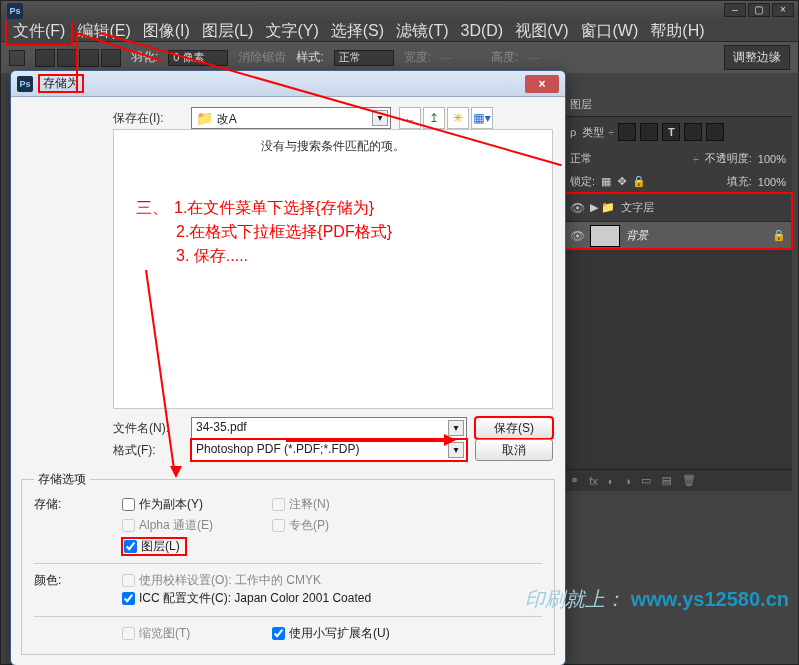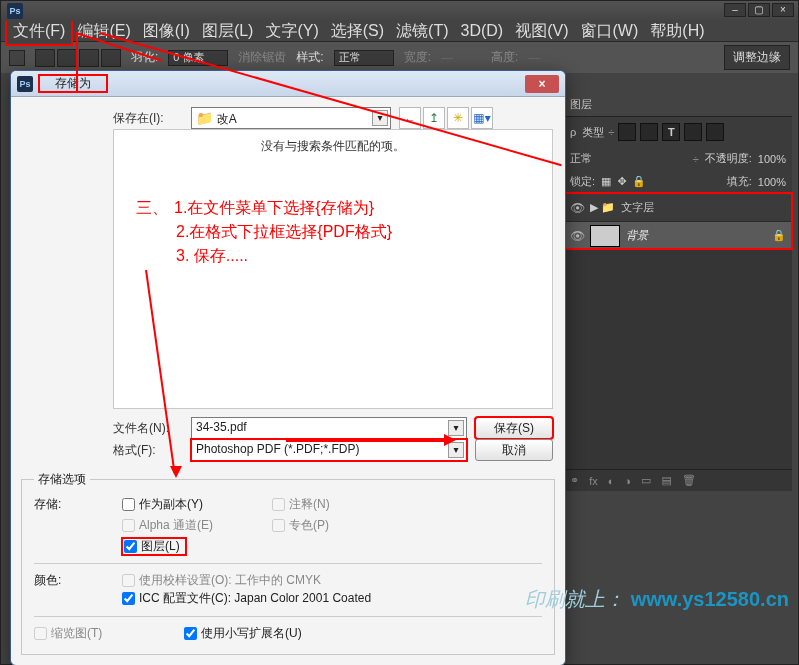--- a/index.html
+++ b/index.html
@@ -174,21 +174,21 @@
         <span>▤</span>
         <span>🗑</span>
       </div>
     </div>
   </div>
 </div>
 
 <div class="dialog">
   <div class="dlg-titlebar">
     <div class="ps-mini">Ps</div>
-    <div class="dlg-title hl-title" style="padding:0 16px">存储为</div>
+    <div class="dlg-title hl-title" style="padding:0 4px">存储为</div>
     <div class="dlg-close">×</div>
   </div>
 
 
   <div class="dlg-body">
     <div class="dlg-row file-area" style="margin-left:90px">
       <span class="lbl" style="width:70px">保存在(I):</span>
       <div class="cbx" style="flex:1;max-width:200px">
         <span style="color:#d4a600;font-size:14px">📁</span>
         <span>改A</span>
@@ -265,21 +265,21 @@
             <input type="checkbox" disabled="" style="">
             <span>使用校样设置(O): 工作中的 CMYK</span>
           </label><br>
         <label class="chk" style="width:300px">
             <input type="checkbox" checked="" style="">
             <span>ICC 配置文件(C): Japan Color 2001 Coated</span>
           </label>
       </div>
     </div>
     <div style="border-top:1px solid #ccc;margin:8px 0"></div>
-    <div style="display:flex;">
+    <div style="display:flex;margin-left:88px">
       <label class="chk" style="color:#888">
           <input type="checkbox" disabled="" style="">
           <span>缩览图(T)</span>
         </label>
       <label class="chk">
           <input type="checkbox" checked="" style="">
           <span>使用小写扩展名(U)</span>
         </label>
     </div>
   </fieldset>

